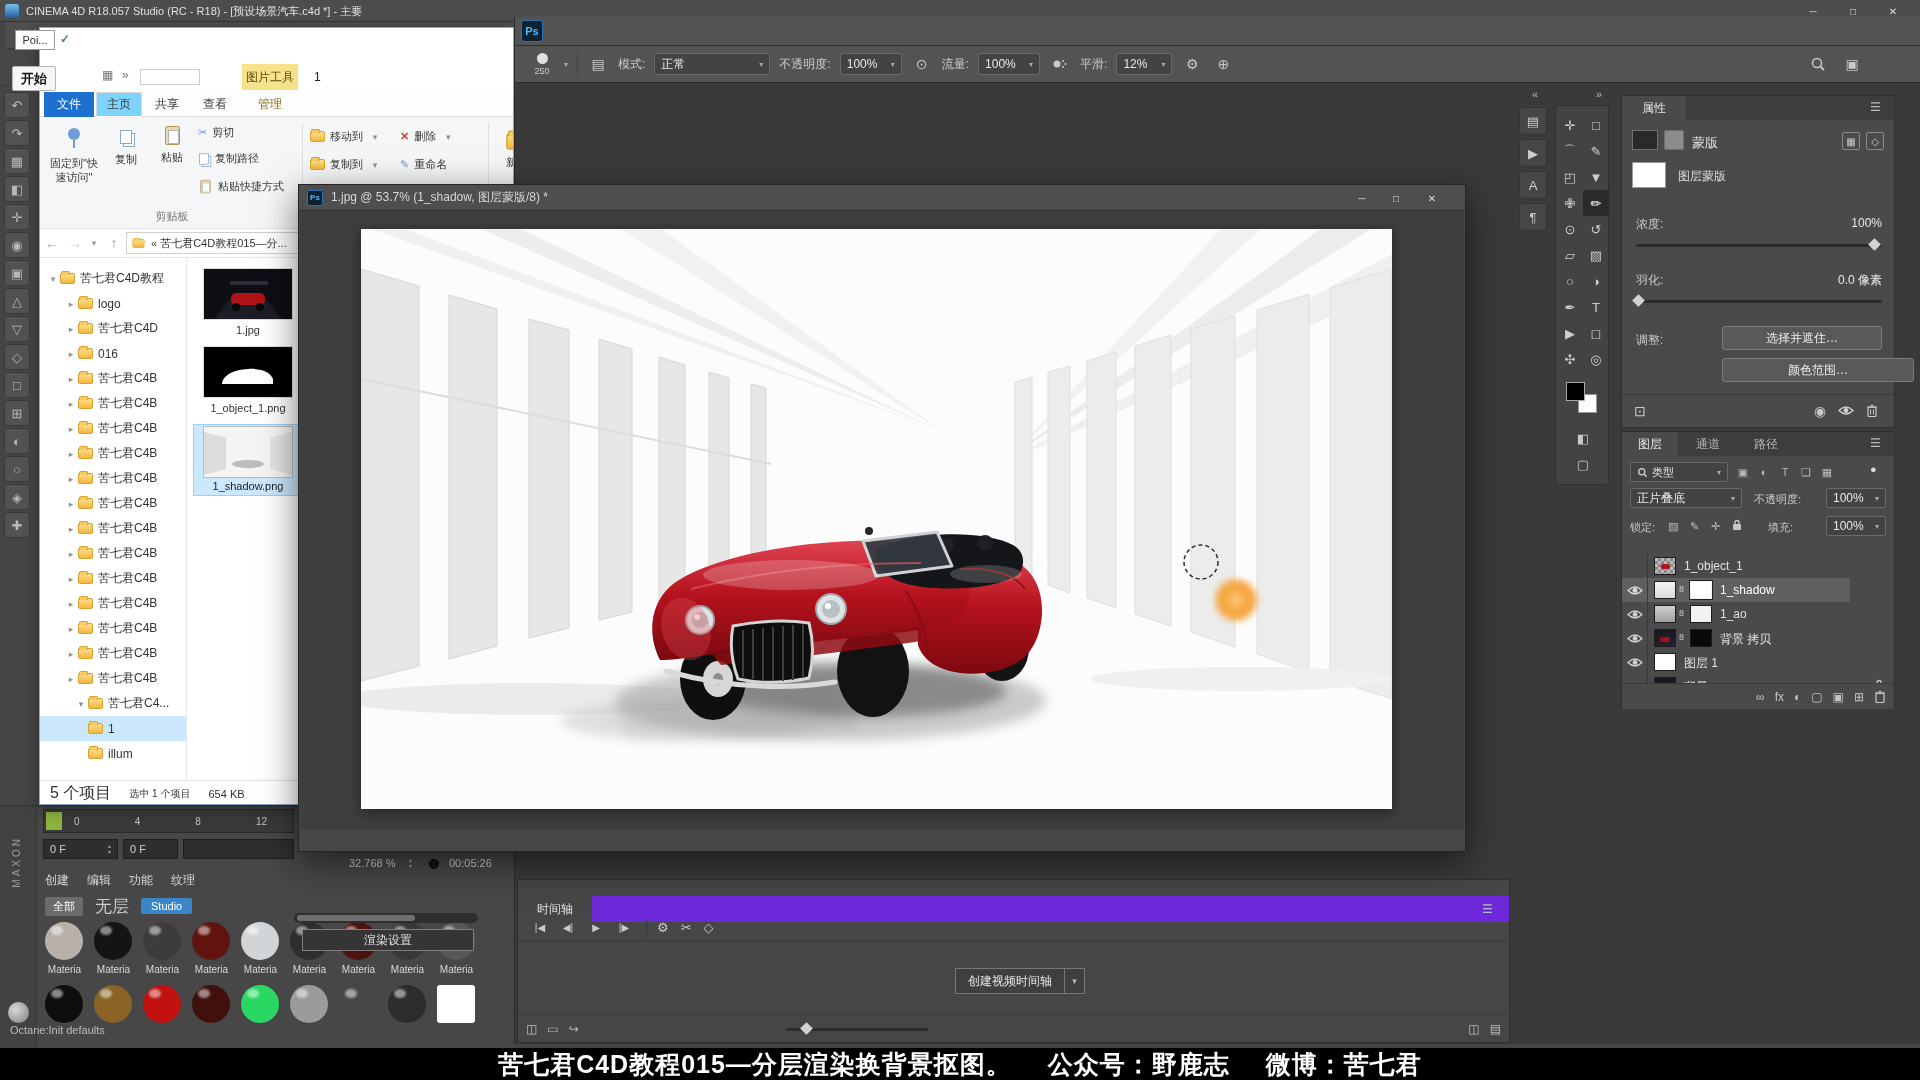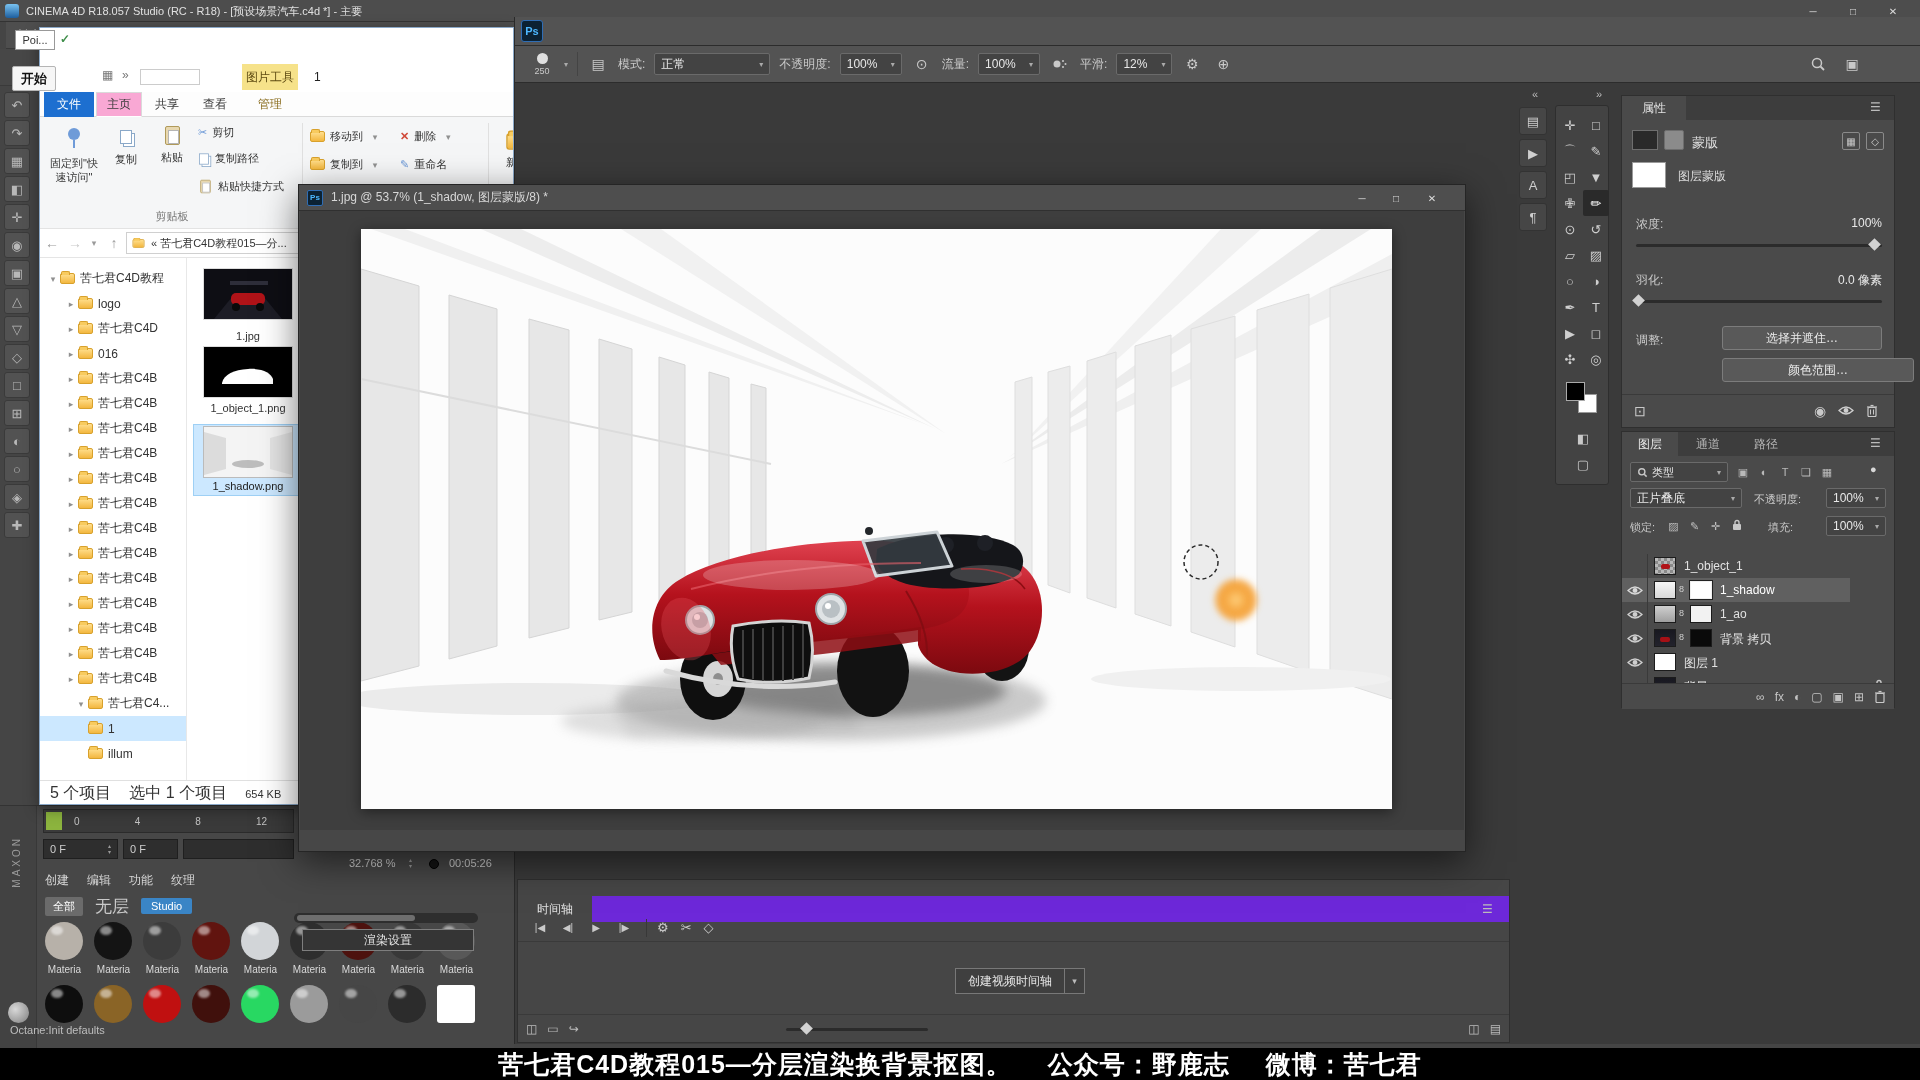--- a/index.html
+++ b/index.html
@@ -193,21 +193,21 @@
     <div class="a" style="left:0;top:0;width:475px;height:64px;background:#fff">
       <span class="a ig" style="left:62px;top:40px;color:#777;font-size:12px">▦</span>
       <span class="a ig" style="left:82px;top:40px;color:#777;font-size:12px">»</span>
       <span class="a" style="left:100px;top:41px;width:60px;height:16px;background:#fff;border:1px solid #ccc"></span>
       <div class="a ig" style="left:202px;top:36px;width:56px;height:26px;background:#f6e28a;color:#5f4c12;font-size:12px">图片工具</div>
       <span class="a" style="left:274px;top:42px;color:#222;font-size:12px">1</span>
     </div>
 
     <div class="a" style="left:0;top:64px;width:475px;height:25px;background:#fdfdfd;border-bottom:1px solid #dadada">
       <span class="rtab" style="left:4px;width:50px;background:#1d6fd0;color:#fff">文件</span>
-      <span class="rtab" style="left:56px;width:46px;background:#f9a8d4;border:1px solid #dadada;border-bottom:1px solid #fff">主页</span>
+      <span class="rtab" style="left:56px;width:46px;background:#7dd3fc;border:1px solid #dadada;border-bottom:1px solid #fff">主页</span>
       <span class="rtab" style="left:104px;width:46px">共享</span>
       <span class="rtab" style="left:152px;width:46px">查看</span>
       <span class="rtab" style="left:202px;width:56px;color:#8a6d1f">管理</span>
     </div>
 
     <div class="a" style="left:0;top:89px;width:475px;height:112px;background:#f5f6f7;border-bottom:1px solid #e3e3e3">
       <div class="bigbtn" style="left:6px;top:4px;width:56px;height:86px">
         <span><svg width="18" height="24">
               <circle cx="9" cy="8" r="6" fill="#6f9bd8"></circle>
               <rect x="8" y="14" width="2" height="8" fill="#6f9bd8"></rect>
@@ -385,21 +385,21 @@
         <span style="display:inline-block;width:90px;height:52px;border:1px solid #ddd">
           <svg width="88" height="50">
               <rect width="88" height="50" fill="#0e0e14"></rect>
               <polygon points="10,50 78,50 60,28 28,28" fill="#1d1d26"></polygon>
               <rect x="26" y="12" width="38" height="4" fill="#2e2e3a"></rect>
               <rect x="27" y="24" width="34" height="12" rx="5" fill="#b01318"></rect>
               <circle cx="32" cy="38" r="4" fill="#0a0a0a"></circle>
               <circle cx="56" cy="38" r="4" fill="#0a0a0a"></circle>
             </svg>
         </span>
-        <div style="font-size:11px;color:#333;margin-top:8px">1.jpg</div>
+        <div style="font-size:11px;color:#333;margin-top:2px">1.jpg</div>
       </div>
       <div class="a" style="left:6px;top:88px;width:110px;height:70px;text-align:center">
         <span style="display:inline-block;width:90px;height:52px;border:1px solid #ddd">
           <svg width="88" height="50">
               <rect width="88" height="50" fill="#000"></rect>
               <path d="M18,36 C20,27 30,23 44,22 C58,21 67,26 69,32 L69,37 L18,37 Z" fill="#fff"></path>
             </svg>
         </span>
         <div style="font-size:11px;color:#333;margin-top:2px">1_object_1.png</div>
       </div>
@@ -411,21 +411,21 @@
               <polygon points="88,5 66,11 66,42 88,48" fill="#e4e4e4"></polygon>
               <ellipse cx="44" cy="37" rx="16" ry="4" fill="#bdbdbd"></ellipse>
             </svg>
         </span>
         <div style="font-size:11px;color:#222">1_shadow.png</div>
       </div>
     </div>
 
     <div class="a f" style="left:0;top:752px;width:475px;height:26px;background:#fff;border-top:1px solid #e0e0e0;gap:18px;padding-left:10px">
       <span style="font-size:16px;color:#333">5 个项目</span>
-      <span style="font-size:16px;color:#333">选中 1 个项目</span>
+      <span style="font-size:10px;color:#333">选中 1 个项目</span>
       <span style="font-size:11px;color:#333">654 KB</span>
     </div>
   </div>
 
   <div class="a" style="left:365px;top:263px;width:149px;height:542px;background:#454545;border-left:1px solid #303030"></div>
 
   <div class="a" id="ps" style="left:514px;top:17px;width:1406px;height:1027px;background:#3a3a3a;border-left:1px solid #2a2a2a">
 
     <div class="a f" style="left:0;top:0;width:1406px;height:29px;background:#535353;border-bottom:1px solid #2c2c2c">
       <span class="ig" style="width:22px;height:22px;margin-left:6px;background:#0c2233;border:1px solid #2f6db5;border-radius:3px;color:#4db8ff;font-size:11px;font-weight:700">Ps</span>

